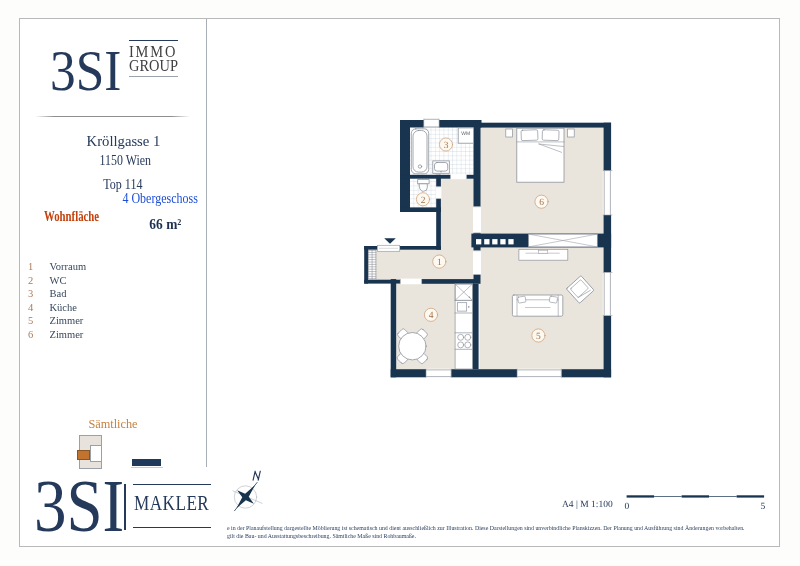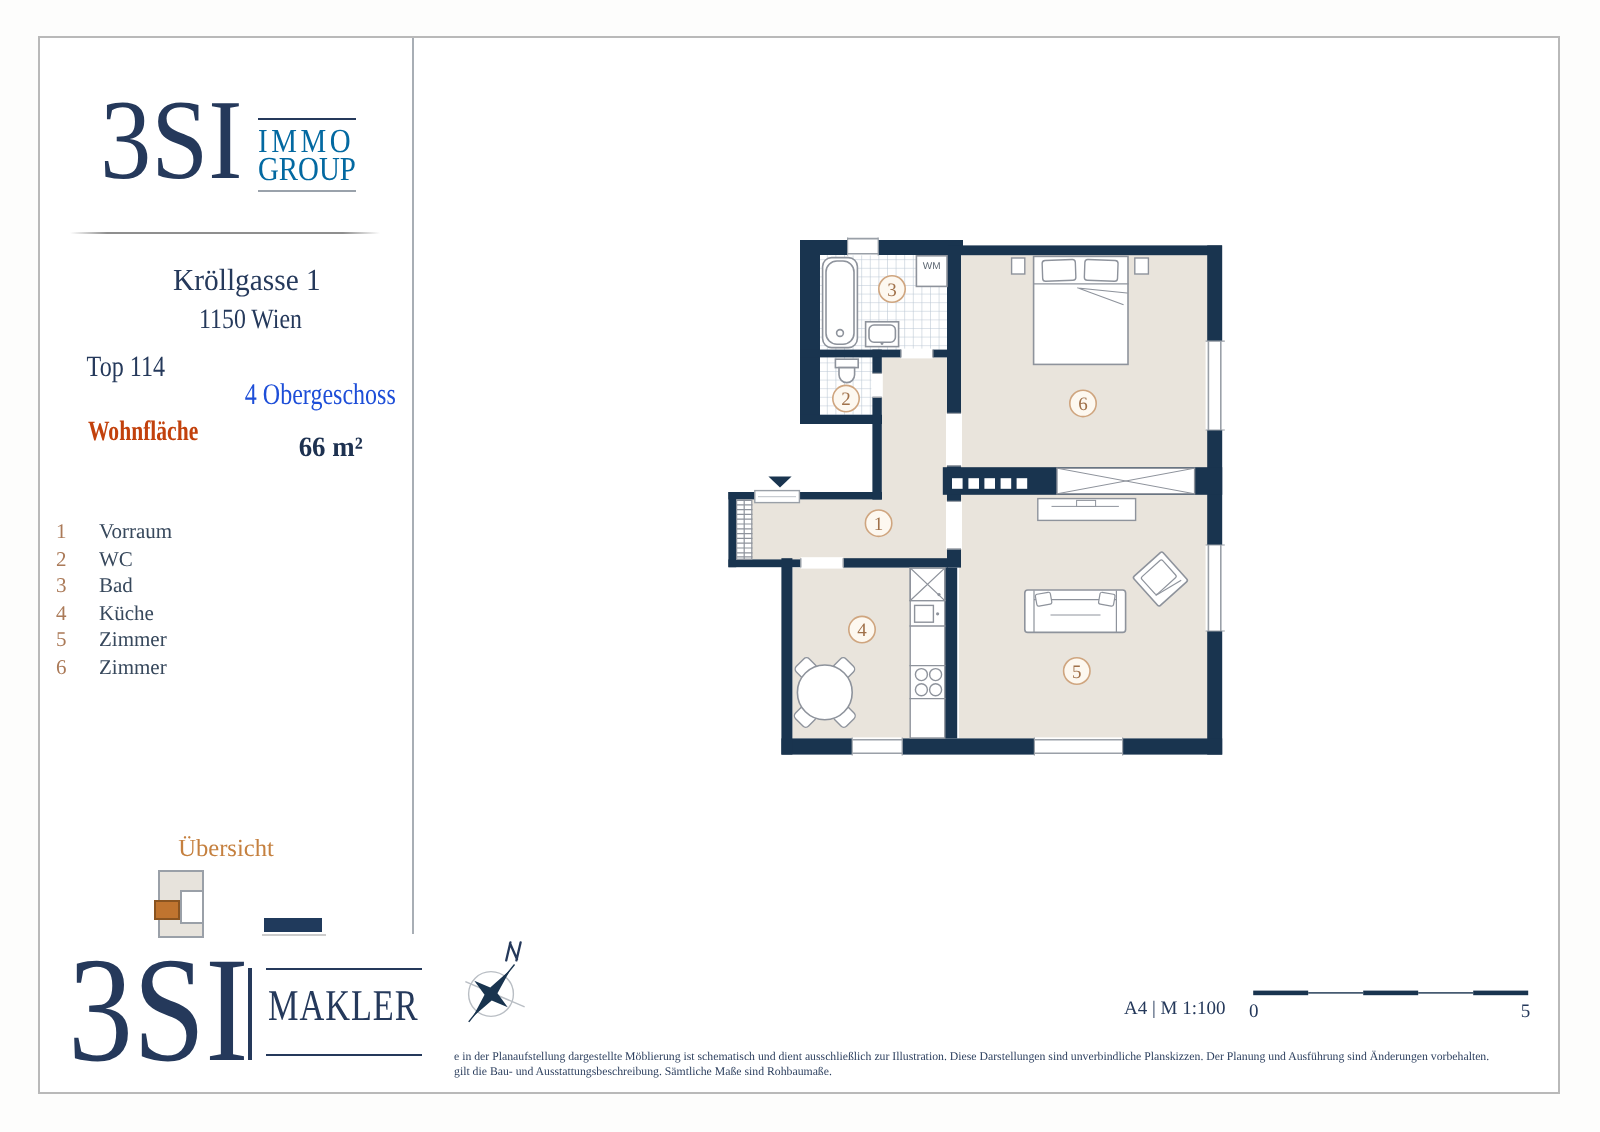--- a/index.html
+++ b/index.html
@@ -9,47 +9,47 @@
 </style>
 </head>
 <body>
 
 <div class="abs" style="left:19px;top:18px;width:759px;height:527px;border:1px solid #b9b9b9;background:#ffffff;"></div>
 
 <div class="abs" style="left:206.3px;top:19px;width:1.2px;height:448px;background:#a8aeb5;"></div>
 
 <div class="abs" style="left:49.5px;top:42px;color:#25395b;font-size:57px;line-height:57px;transform:scale(0.9,1);transform-origin:0 0;">3SI</div>
 
-<div class="abs" style="left:128.6px;top:59px;width:49.5px;border-top:1.4px solid #25395b;border-bottom:1.5px solid #9aa2ab;padding:3.9px 0 3.3px 0;color:#0369a1;font-size:16.8px;line-height:14px;text-align:left;">
+<div class="abs" style="left:128.6px;top:40px;width:49.5px;border-top:1.4px solid #25395b;border-bottom:1.5px solid #9aa2ab;padding:3.9px 0 3.3px 0;color:#404040;font-size:16.8px;line-height:14px;text-align:left;">
 <span style="display:inline-block;letter-spacing:2.1px;transform:scale(0.86,1);transform-origin:0 0;">IMMO</span><br>
 <span style="display:inline-block;transform:scale(0.86,1);transform-origin:0 0;">GROUP</span></div>
 
 <div class="abs" style="left:35px;top:115.6px;width:155px;height:1px;background:linear-gradient(90deg,rgba(150,150,150,0),#8f8f8f 12%,#8f8f8f 88%,rgba(150,150,150,0));"></div>
 
 <div class="abs" style="left:19px;top:132.9px;width:208px;text-align:center;color:#25395b;font-size:15.3px;line-height:15.3px;"><span style="display:inline-block;transform:scale(0.96,1);">Kröllgasse 1</span></div>
 
 <div class="abs" style="left:19px;top:154.3px;width:212px;text-align:center;color:#25395b;font-size:14px;line-height:14px;"><span style="display:inline-block;transform:scale(0.85,1);">1150 Wien</span></div>
 
-<div class="abs" style="left:19px;top:177.3px;width:208px;text-align:left;color:#25395b;font-size:14.7px;line-height:14.7px;margin-left:20px;"><span style="display:inline-block;transform:scale(0.82,1);">Top 114</span></div>
+<div class="abs" style="left:19px;top:177.3px;width:208px;text-align:center;color:#25395b;font-size:14.7px;line-height:14.7px;"><span style="display:inline-block;transform:scale(0.82,1);">Top 114</span></div>
 
 <div class="abs" style="left:19px;top:191.4px;width:188px;text-align:right;color:#1d4ed8;font-size:15px;line-height:15px;"><span style="display:inline-block;transform:scale(0.80,1);">4 Obergeschoss</span></div>
 
 <div class="abs" style="left:44px;top:210px;color:#c2410c;font-size:14px;line-height:14px;font-weight:bold;"><span style="display:inline-block;transform:scale(0.77,1);transform-origin:0 0;">Wohnfläche</span></div>
 <div class="abs" style="left:147px;top:218px;width:34px;text-align:right;color:#1d3150;font-size:14px;line-height:14px;font-weight:bold;"><span style="display:inline-block;transform:scale(0.96,1);transform-origin:100% 0;">66 m²</span></div>
 
 <div class="abs" style="left:28px;top:260.1px;font-size:10.5px;line-height:13.6px;color:#37485c;">
   <div><span style="color:#ab7a58;display:inline-block;width:21.5px;">1</span>Vorraum</div>
   <div><span style="color:#ab7a58;display:inline-block;width:21.5px;">2</span>WC</div>
   <div><span style="color:#ab7a58;display:inline-block;width:21.5px;">3</span>Bad</div>
   <div><span style="color:#ab7a58;display:inline-block;width:21.5px;">4</span>Küche</div>
   <div><span style="color:#ab7a58;display:inline-block;width:21.5px;">5</span>Zimmer</div>
   <div><span style="color:#ab7a58;display:inline-block;width:21.5px;">6</span>Zimmer</div>
 </div>
 
-<div class="abs" style="left:19px;top:418.4px;width:188px;text-align:center;color:#c5803f;font-size:12.3px;line-height:12.3px;">Übersicht</div>
+<div class="abs" style="left:19px;top:418.4px;width:188px;text-align:center;color:#c5803f;font-size:12.3px;line-height:12.3px;">Sämtliche</div>
 
 <div class="abs" style="left:78.8px;top:435.3px;width:21.2px;height:32.2px;background:#e7e3dc;border:0.8px solid #9aa0a8;"></div>
 
 <div class="abs" style="left:89.6px;top:444.9px;width:10.4px;height:15.6px;background:#ffffff;border:0.8px solid #9aa0a8;border-right:none;"></div>
 
 <div class="abs" style="left:76.7px;top:450.4px;width:11px;height:7.5px;background:#c0742f;border:0.8px solid #8a5420;"></div>
 
 <div class="abs" style="left:132.4px;top:459.2px;width:28.9px;height:6.6px;background:#203a5c;"></div>
 <div class="abs" style="left:131px;top:467.2px;width:31.5px;height:0.8px;background:#cccccc;"></div>
 

